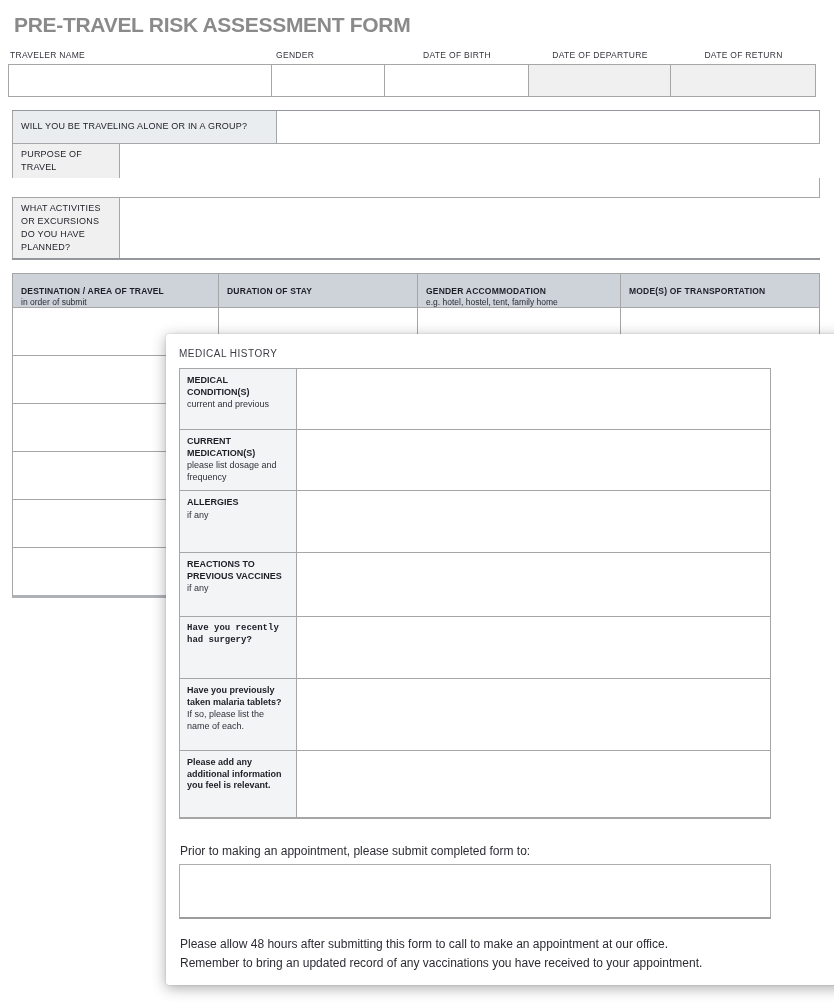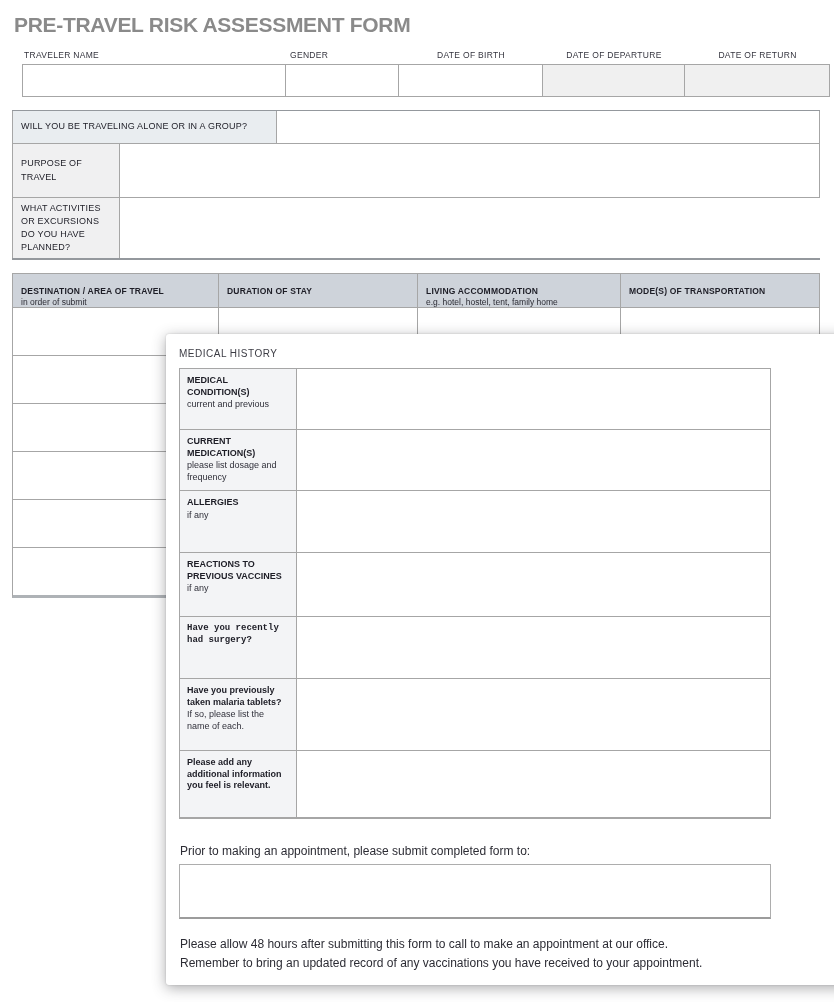--- a/index.html
+++ b/index.html
@@ -15,21 +15,21 @@
     --muted:#34343e;
   }
   *{box-sizing:border-box;margin:0;padding:0;}
   body{background:#ffffff;font-family:"Liberation Sans",sans-serif;}
   .page{position:relative;width:834px;height:1002px;background:#fff;overflow:hidden;}
 
   .page-title{position:absolute;left:14px;top:13px;font-size:21px;font-weight:bold;
     letter-spacing:-0.3px;color:var(--title-color);}
 
   
-  .top-fields{position:absolute;left:22px;top:50px;width:808px;}
+  .top-fields{position:absolute;left:8px;top:50px;width:808px;}
   .tf-labels{display:flex;height:14px;}
   .tf-label{font-size:8.5px;letter-spacing:.3px;color:var(--muted);padding:0 2px;}
   .tf-label:nth-child(1){width:264px;text-align:left;}
   .tf-label:nth-child(2){width:113px;text-align:left;padding-left:4px;}
   .tf-label:nth-child(3){width:144px;text-align:center;}
   .tf-label:nth-child(4){width:142px;text-align:center;}
   .tf-label:nth-child(5){width:145px;text-align:center;}
   .tf-boxes{display:flex;height:33px;}
   .tf-box{border:1px solid var(--border);border-left:none;background:#fff;}
   .tf-box:first-child{border-left:1px solid var(--border);}
@@ -38,21 +38,21 @@
   .tf-box:nth-child(3){width:144px;}
   .tf-box:nth-child(4){width:142px;background:var(--shaded-input-fill);}
   .tf-box:nth-child(5){width:145px;background:var(--shaded-input-fill);}
 
   
   .q-section{position:absolute;left:12px;top:110px;width:808px;
     border-top:1px solid var(--border-dark);border-bottom:2px solid var(--border-dark);}
   .q-row{display:flex;border-bottom:1px solid var(--border);}
   .q-row:last-child{border-bottom:none;}
   .q-row-group{height:33px;}
-  .q-row-purpose{height:54px;}
+  .q-row-purpose{height:54px;flex-direction:column;}
   .q-row-activities{height:60px;flex-direction:column;}
   .q-label{background:var(--label-cell-fill);border-right:1px solid var(--border);
     border-left:1px solid var(--border);display:flex;align-items:center;
     font-size:9px;letter-spacing:.2px;color:var(--text);padding:4px 8px;line-height:1.45;}
   .q-row-group .q-label{width:265px;background:var(--question-cell-fill);}
   .q-row-purpose .q-label,.q-row-activities .q-label{width:108px;}
   .q-input{flex:1;background:#fff;border-right:1px solid var(--border);}
 
   
   .dest-table{position:absolute;left:12px;top:273px;width:808px;
@@ -135,21 +135,21 @@
     <div class="dest-header">
       <div class="dest-hcell dest-c1">
         <div class="t">DESTINATION / AREA OF TRAVEL</div>
         <div class="s">in order of submit</div>
       </div>
       <div class="dest-hcell dest-c2">
         <div class="t">DURATION OF STAY</div>
         <div class="s"></div>
       </div>
       <div class="dest-hcell dest-c3">
-        <div class="t">LIVING ACCOMMODATION</div>
+        <div class="t">GENDER ACCOMMODATION</div>
         <div class="s">e.g. hotel, hostel, tent, family home</div>
       </div>
       <div class="dest-hcell dest-c4">
         <div class="t">MODE(S) OF TRANSPORTATION</div>
         <div class="s"></div>
       </div>
     </div>
     <div class="dest-row">
       <div class="dest-cell dest-c1"></div>
       <div class="dest-cell dest-c2"></div>

